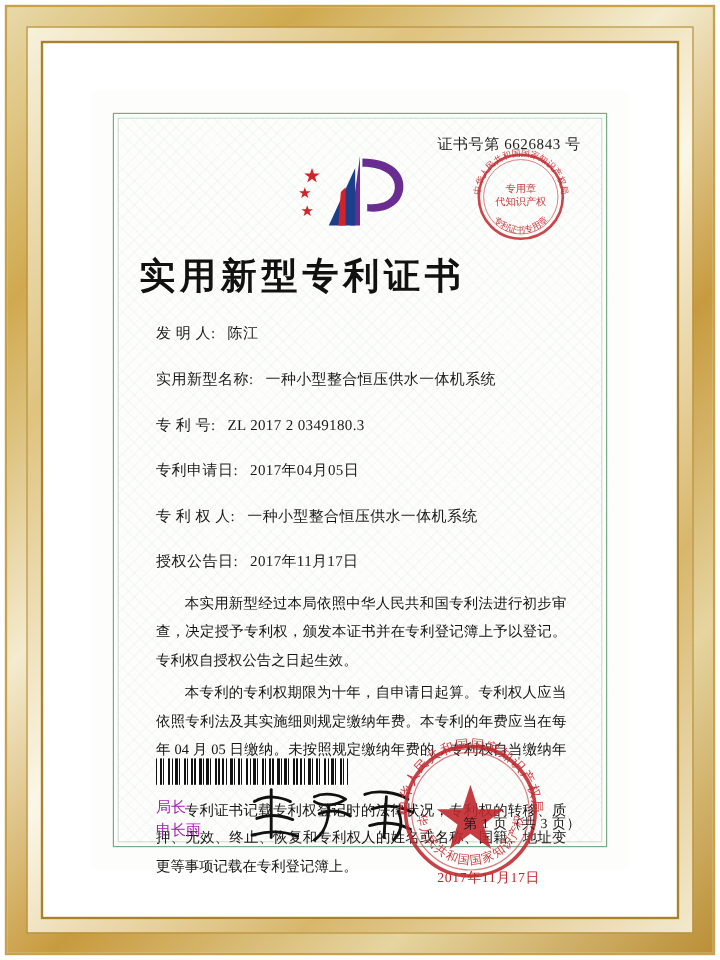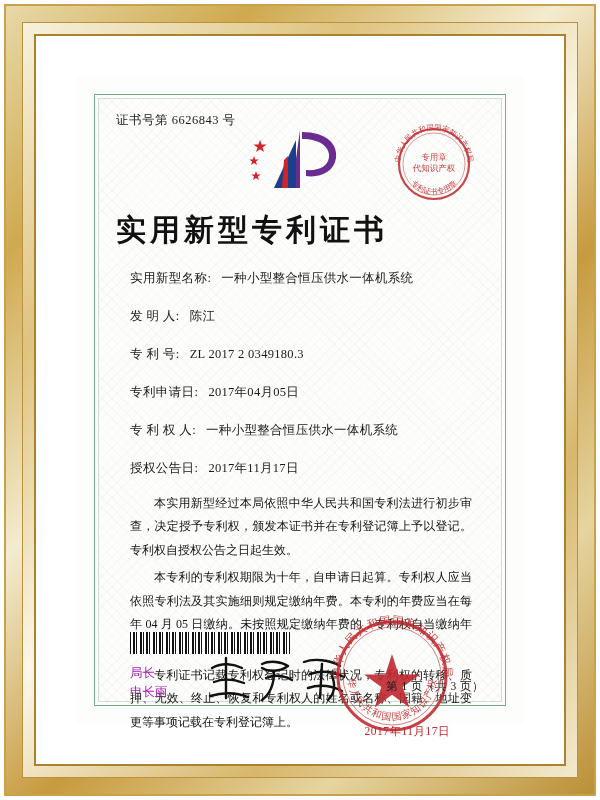--- a/index.html
+++ b/index.html
@@ -80,20 +80,21 @@
     left: 40px;
     right: 40px;
     top: 36px;
     bottom: 26px;
   }
 
   .cert-no {
     font-size: 12.5px;
     color: #1d1d1d;
     letter-spacing: 0.5px;
+    text-align: right;
   }
 
   .logo-wrap {
     position: absolute;
     left: 50%;
     top: 14px;
     transform: translateX(-50%);
     width: 120px;
     height: 78px;
   }
@@ -261,26 +262,26 @@
               <polygon points="14,30 15.2,33.4 18.8,33.4 15.9,35.5 17,39 14,36.9 11,39 12.1,35.5 9.2,33.4 12.8,33.4"></polygon>
               <polygon points="16,45 17.2,48.4 20.8,48.4 17.9,50.5 19,54 16,51.9 13,54 14.1,50.5 11.2,48.4 14.8,48.4"></polygon>
             </g>
           </svg>
         </div>
 
         <div class="title">实用新型专利证书</div>
 
         <div class="fields">
           <div class="field-row">
+            <span class="field-label">发 明 人:</span>
+            <span class="field-value">陈江</span>
+          </div>
+          <div class="field-row">
             <span class="field-label">实用新型名称:</span>
             <span class="field-value">一种小型整合恒压供水一体机系统</span>
-          </div>
-          <div class="field-row">
-            <span class="field-label">发 明 人:</span>
-            <span class="field-value">陈江</span>
           </div>
           <div class="field-row">
             <span class="field-label">专 利 号:</span>
             <span class="field-value">ZL 2017 2 0349180.3</span>
           </div>
           <div class="field-row">
             <span class="field-label">专利申请日:</span>
             <span class="field-value">2017年04月05日</span>
           </div>
           <div class="field-row">

